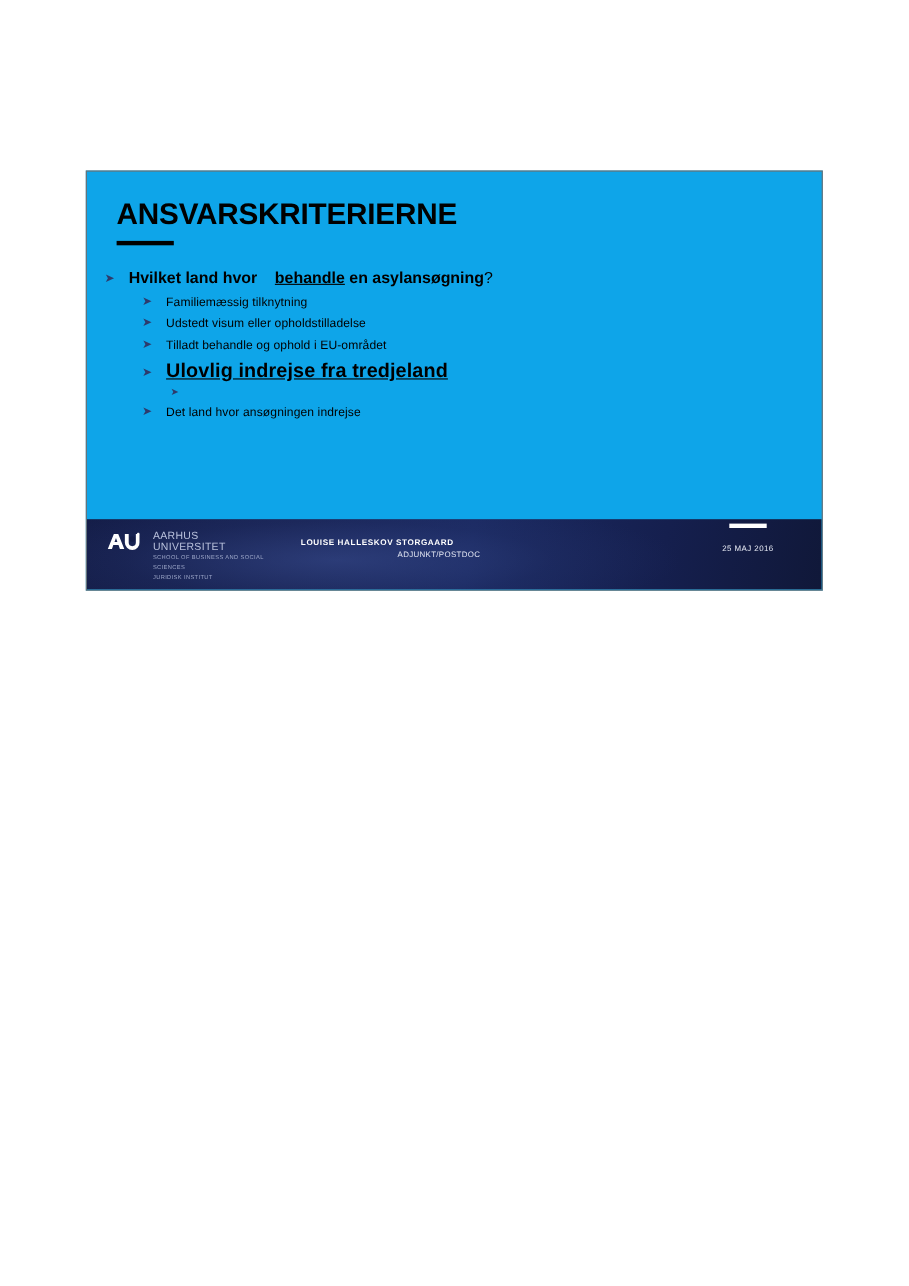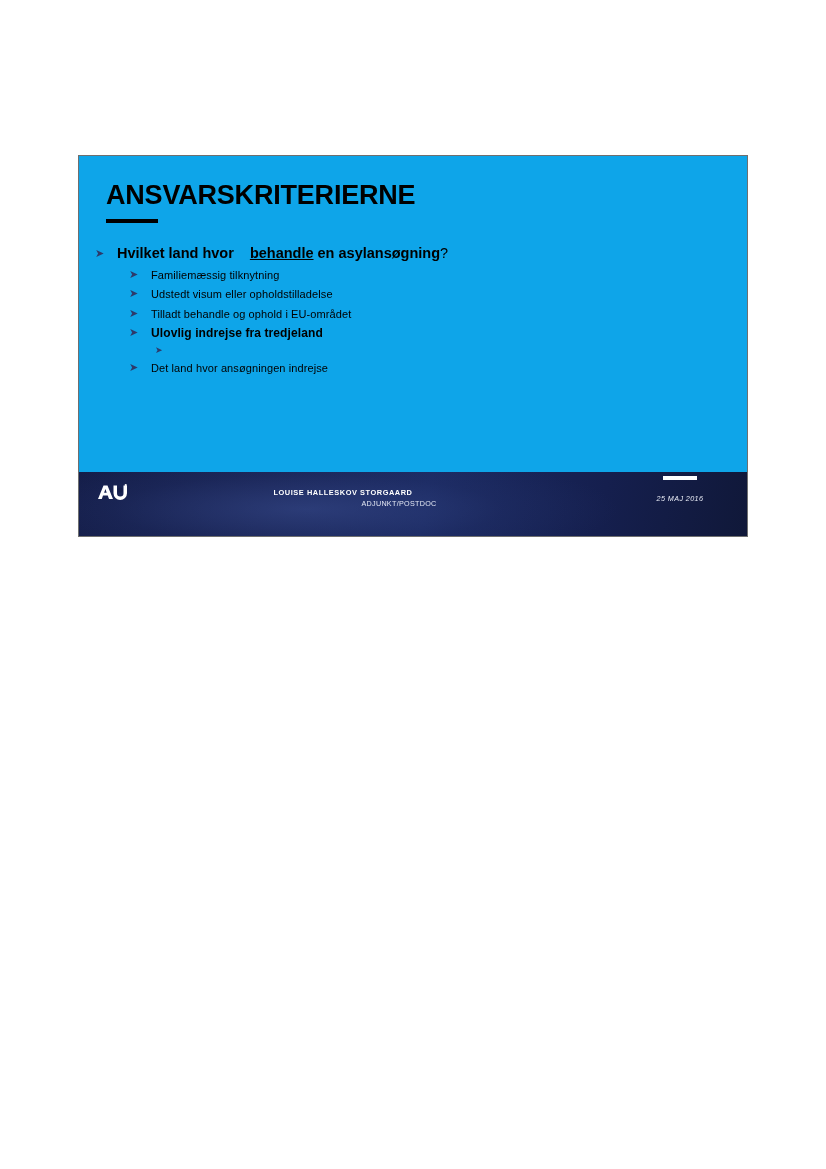--- a/index.html
+++ b/index.html
@@ -100,21 +100,22 @@
     width: 22px;
     padding-left: 36px;
   }
   .lvl2 .bullet-text {
     font-size: 11px;
     line-height: 1.3;
     letter-spacing: 0.1px;
   }
   .lvl2.bold .bullet-text {
     font-weight: bold;
-    font-size: 12px;
+    font-size: 18px;
+    text-decoration: underline;
   }
 
   
   .lvl3 {
     margin-bottom: 5px;
   }
   .lvl3 .bullet-mark {
     font-size: 9px;
     width: 22px;
     padding-left: 62px;
@@ -205,21 +206,20 @@
     width: 34px;
     height: 4px;
     background: #ffffff;
     margin: 0 auto 14px auto;
   }
   #footer-date {
     font-size: 7.2px;
     letter-spacing: 0.4px;
     color: #e8ebf5;
     white-space: nowrap;
-    font-style: italic;
   }
 </style>
 </head>
 <body>
 
 <div id="slide">
 
   <div id="title-block">
     <h1 id="slide-title">ANSVARSKRITERIERNE</h1>
     <div id="title-rule"></div>
@@ -267,20 +267,27 @@
 
   <div id="footer">
 
     <div id="footer-logo-group">
       <svg id="au-logo" viewBox="0 0 60 34" aria-hidden="true">
         <path d="M2 30 L13 3 L21 3 L32 30 L24 30 L21.5 23 L12 23 L9.6 30 Z M14.2 17.5 L19.4 17.5 L16.9 10 Z" fill="#ffffff"></path>
         <path d="M33 3 L40 3 L40 18.5 A6.5 6.5 0 0 0 53 18.5 L53 3 L60 3 L60 18.5 A13.5 13.5 0 0 1 33 18.5 Z" fill="#ffffff"></path>
         <circle cx="46.5" cy="12" r="5.2" fill="#141d48"></circle>
         <circle cx="57.5" cy="2.2" r="2.2" fill="#ffffff"></circle>
       </svg>
+      <div id="au-wordmark">
+        <span class="wm-big">AARHUS</span>
+        <span class="wm-big">UNIVERSITET</span>
+        <span class="wm-small">SCHOOL OF BUSINESS AND SOCIAL</span>
+        <span class="wm-small">SCIENCES</span>
+        <span class="wm-small">JURIDISK INSTITUT</span>
+      </div>
     </div>
 
     <div id="footer-center">
       <span id="presenter-name">LOUISE HALLESKOV STORGAARD</span>
       <span id="presenter-role">ADJUNKT/POSTDOC</span>
     </div>
 
     <div id="footer-right">
       <div id="footer-dash"></div>
       <div id="footer-date">25 MAJ 2016</div>

